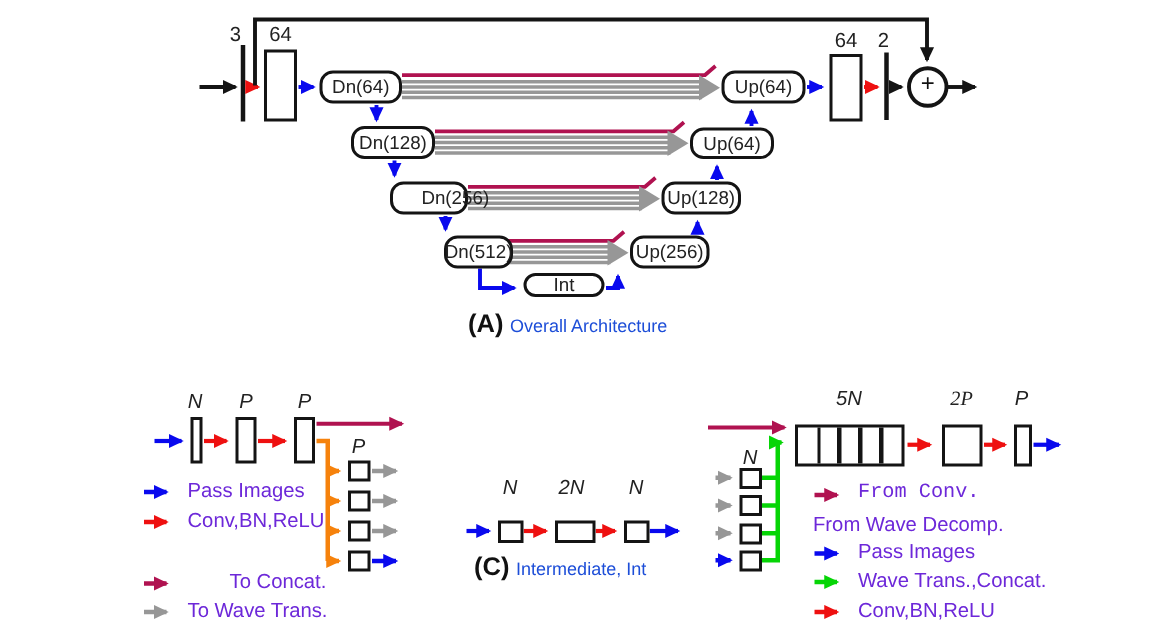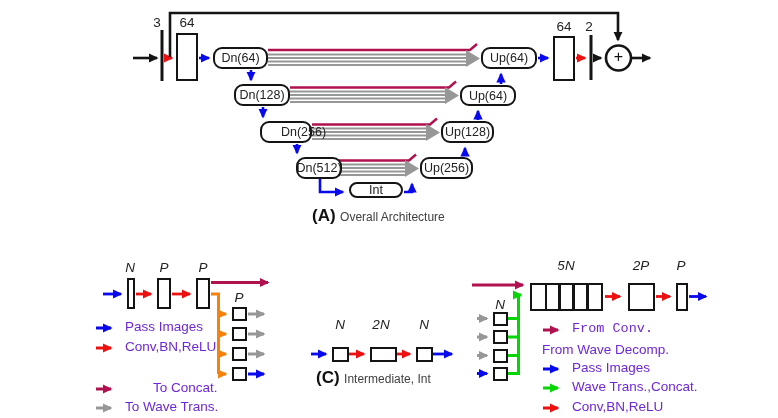--- a/index.html
+++ b/index.html
@@ -8,21 +8,21 @@
   svg.layer{position:absolute;left:0;top:0;z-index:1;}
   .box{position:absolute;background:#fff;border:2.5px solid #141414;box-sizing:border-box;
        display:flex;align-items:center;justify-content:center;
        font-size:12.5px;color:#222;z-index:2;white-space:nowrap;}
   .round{border-radius:9px;}
   .lbl{position:absolute;font-size:13.5px;color:#222;transform:translateX(-50%);
        white-space:nowrap;z-index:3;}
   .ital{font-style:italic;}
   .cap{position:absolute;z-index:3;white-space:nowrap;}
   .capTag{font-weight:bold;font-size:17px;color:#111;}
-  .capTxt{font-size:12px;color:#404040;}
+  .capTxt{font-size:12px;color:#1d4ed8;}
   .plus{position:absolute;z-index:3;font-size:16px;color:#111;transform:translate(-50%,-56%);}
   .lrow{position:absolute;display:flex;align-items:flex-end;gap:4px;height:18px;
         font-size:13.5px;color:#6d28d9;z-index:3;white-space:nowrap;}
   .divider{position:absolute;top:0;width:2.5px;height:100%;background:#141414;}
   
   :root{--c-blue:#0909ee;--c-red:#ee1010;--c-orange:#f6820c;--c-crimson:#b01250;
         --c-gray:#979797;--c-green:#06d506;--c-black:#141414;}
   .st-blue{stroke:var(--c-blue);}   .fl-blue{fill:var(--c-blue);}
   .st-red{stroke:var(--c-red);}     .fl-red{fill:var(--c-red);}
   .st-orange{stroke:var(--c-orange);} .fl-orange{fill:var(--c-orange);}
@@ -228,21 +228,21 @@
   <div class="lbl ital" style="left:424px;top:317px;">N</div>
   <div class="box" style="left:332px;top:347px;width:17px;height:15px;"></div>
   <div class="box" style="left:370px;top:347px;width:27px;height:15px;"></div>
   <div class="box" style="left:416px;top:347px;width:17px;height:15px;"></div>
   <div class="cap" style="left:316px;top:368px;">
     <span class="capTag">(C)</span>
     <span class="capTxt">Intermediate, Int</span>
   </div>
 
   <div class="lbl ital" style="left:566px;top:258px;">5N</div>
-  <div class="lbl ital" style="left:641px;top:258px;">2P</div>
+  <div class="lbl ital" style="left:641px;top:258px;font-family:Liberation Serif, serif;">2P</div>
   <div class="lbl ital" style="left:681px;top:258px;">P</div>
   <div class="lbl ital" style="left:500px;top:297px;">N</div>
 
   <div class="box" style="left:530px;top:283px;width:73px;height:28px;">
     <i class="divider" style="left:calc(20% - 1.2px);"></i>
     <i class="divider" style="left:calc(40% - 1.2px);"></i>
     <i class="divider" style="left:calc(60% - 1.2px);"></i>
     <i class="divider" style="left:calc(80% - 1.2px);"></i>
   </div>
   <div class="box" style="left:628px;top:283px;width:27px;height:28px;"></div>

